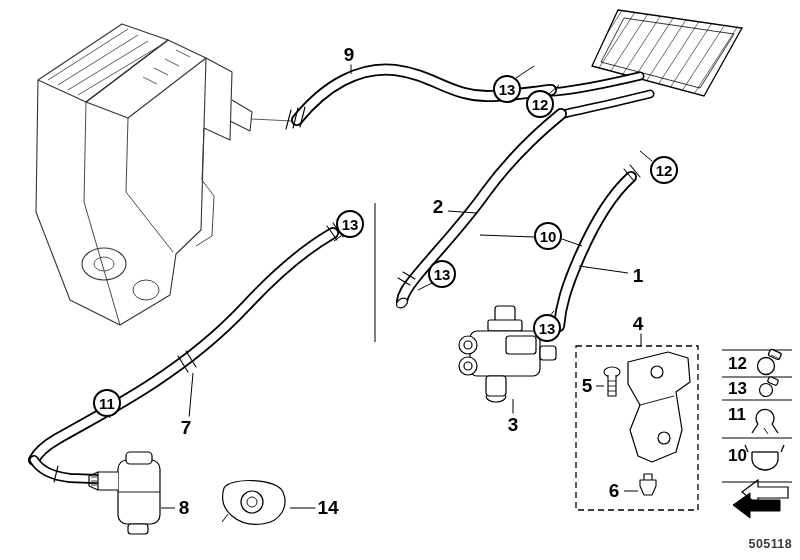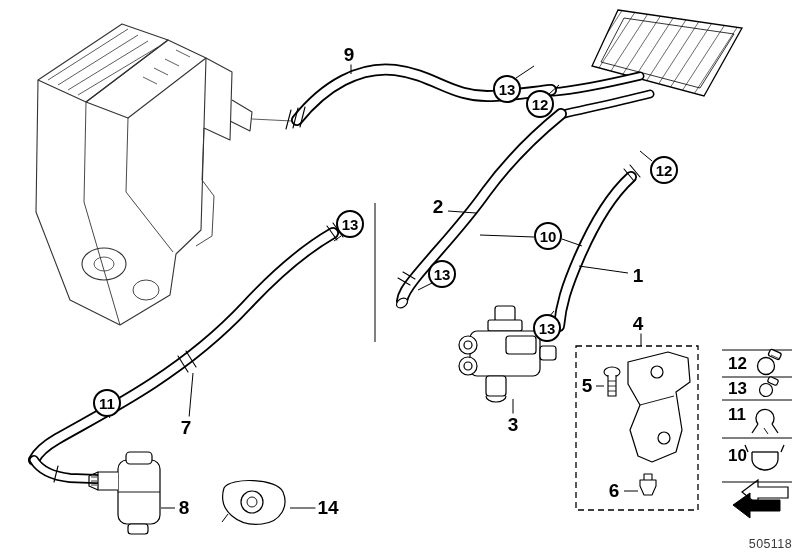--- a/index.html
+++ b/index.html
@@ -16,21 +16,21 @@
     width:28px; height:28px; border:2px solid #000; border-radius:50%;
     display:flex; align-items:center; justify-content:center;
     font-size:15px; padding:0;
   }
   .legend-label {
     position:absolute; transform:translate(0,-50%);
     font-weight:bold; font-size:17px; color:#000; cursor:pointer; user-select:none;
   }
   .part-number {
     position:absolute; left:716px; top:537px; width:76px; text-align:right;
-    font-size:12.5px; color:#3a3a3a; letter-spacing:0.4px;
+    font-size:12.5px; color:#3a3a3a; letter-spacing:0.4px;font-weight:bold;
   }
 </style>
 </head>
 <body>
 
 <div class="stage">
 
   <svg class="art" viewBox="0 0 800 560" xmlns="http://www.w3.org/2000/svg">
     <defs>
       <clipPath id="radClip">

